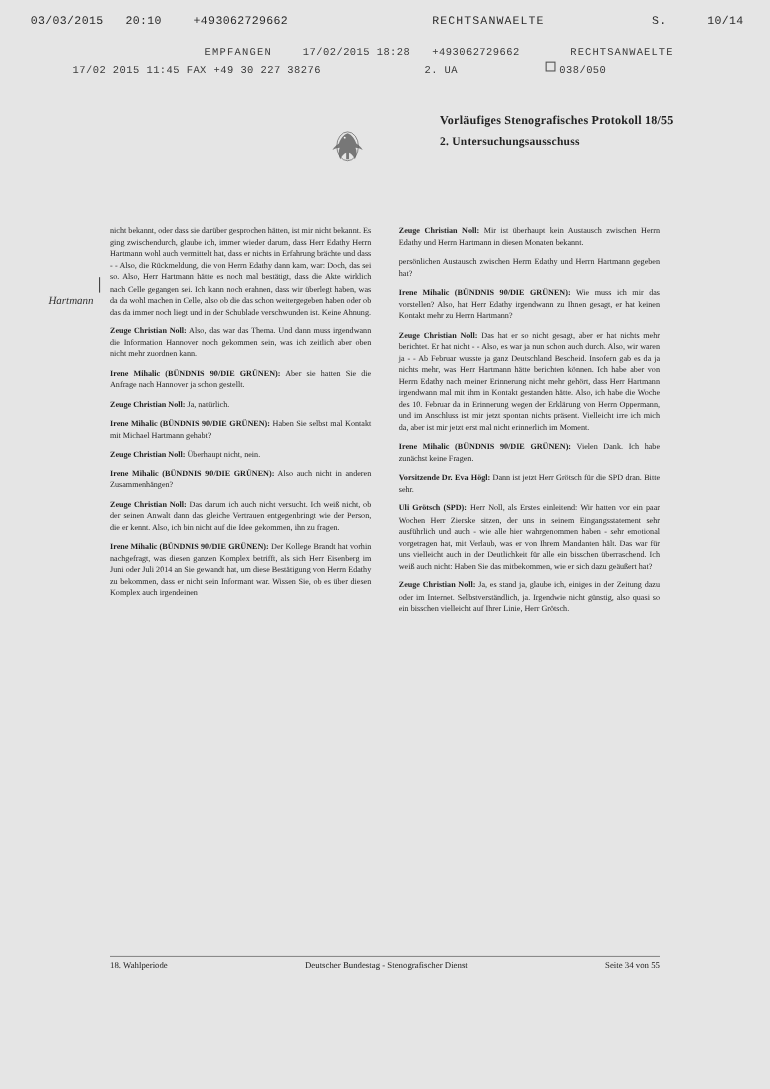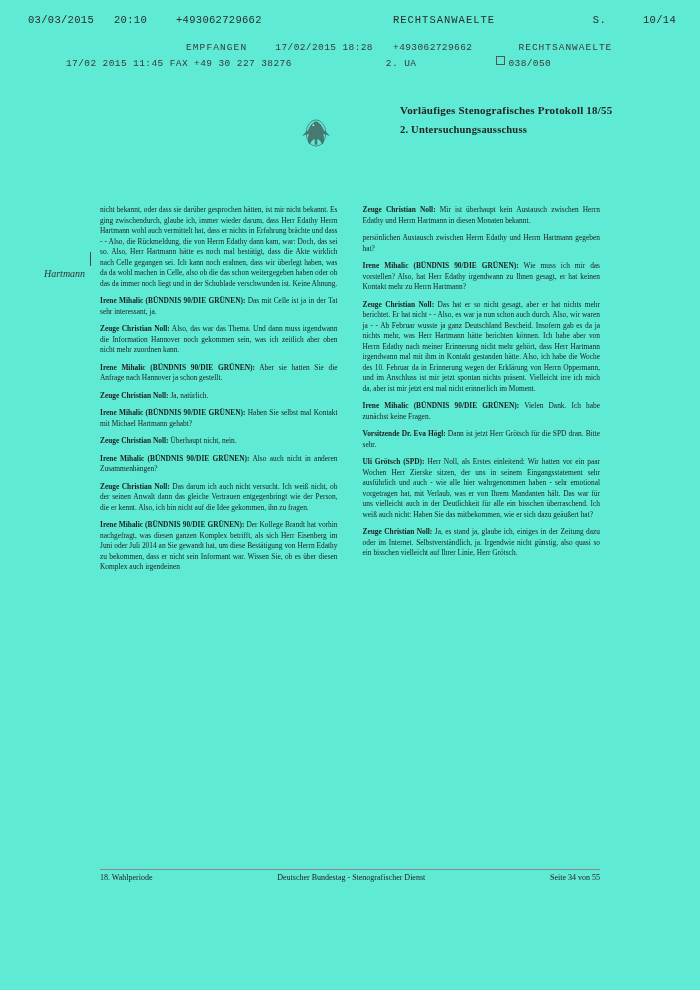--- a/index.html
+++ b/index.html
@@ -12,21 +12,21 @@
     height: 990px;
     font-family: "Liberation Serif", serif;
     color: #1a1a1a;
     position: relative;
     overflow: hidden;
   }
 
   .page {
     position: absolute;
     inset: 0;
-    background: #5eead4;
+    background: #e5e5e5;
   }
 
   
   .fax-top {
     position: absolute;
     top: 14px;
     left: 28px;
     right: 24px;
     font-family: "Liberation Mono", monospace;
     font-size: 10.5px;
@@ -202,21 +202,20 @@
   </div>
   <div class="proto-line1">Vorläufiges Stenografisches Protokoll 18/55</div>
   <div class="proto-line2">2. Untersuchungsausschuss</div>
 
   <div class="margin-bar"></div>
   <div class="margin-note">Hartmann</div>
 
   <div class="columns">
     <div class="col" id="col-left">
         <div class="para"><span>nicht bekannt, oder dass sie darüber gesprochen hätten, ist mir nicht bekannt. Es ging zwischendurch, glaube ich, immer wieder darum, dass Herr Edathy Herrn Hartmann wohl auch vermittelt hat, dass er nichts in Erfahrung brächte und dass - - Also, die Rückmeldung, die von Herrn Edathy dann kam, war: Doch, das sei so. Also, Herr Hartmann hätte es noch mal bestätigt, dass die Akte wirklich nach Celle gegangen sei. Ich kann noch erahnen, dass wir überlegt haben, was da da wohl machen in Celle, also ob die das schon weitergegeben haben oder ob das da immer noch liegt und in der Schublade verschwunden ist. Keine Ahnung.</span></div>
-        <div class="para"><span class="spk">Irene Mihalic (BÜNDNIS 90/DIE GRÜNEN):</span><span> Das mit Celle ist ja in der Tat sehr interessant, ja.</span></div>
         <div class="para"><span class="spk">Zeuge Christian Noll:</span><span> Also, das war das Thema. Und dann muss irgendwann die Information Hannover noch gekommen sein, was ich zeitlich aber oben nicht mehr zuordnen kann.</span></div>
         <div class="para"><span class="spk">Irene Mihalic (BÜNDNIS 90/DIE GRÜNEN):</span><span> Aber sie hatten Sie die Anfrage nach Hannover ja schon gestellt.</span></div>
         <div class="para"><span class="spk">Zeuge Christian Noll:</span><span> Ja, natürlich.</span></div>
         <div class="para"><span class="spk">Irene Mihalic (BÜNDNIS 90/DIE GRÜNEN):</span><span> Haben Sie selbst mal Kontakt mit Michael Hartmann gehabt?</span></div>
         <div class="para"><span class="spk">Zeuge Christian Noll:</span><span> Überhaupt nicht, nein.</span></div>
         <div class="para"><span class="spk">Irene Mihalic (BÜNDNIS 90/DIE GRÜNEN):</span><span> Also auch nicht in anderen Zusammenhängen?</span></div>
         <div class="para"><span class="spk">Zeuge Christian Noll:</span><span> Das darum ich auch nicht versucht. Ich weiß nicht, ob der seinen Anwalt dann das gleiche Vertrauen entgegenbringt wie der Person, die er kennt. Also, ich bin nicht auf die Idee gekommen, ihn zu fragen.</span></div>
         <div class="para"><span class="spk">Irene Mihalic (BÜNDNIS 90/DIE GRÜNEN):</span><span> Der Kollege Brandt hat vorhin nachgefragt, was diesen ganzen Komplex betrifft, als sich Herr Eisenberg im Juni oder Juli 2014 an Sie gewandt hat, um diese Bestätigung von Herrn Edathy zu bekommen, dass er nicht sein Informant war. Wissen Sie, ob es über diesen Komplex auch irgendeinen</span></div>
       </div>
     <div class="col" id="col-right">

